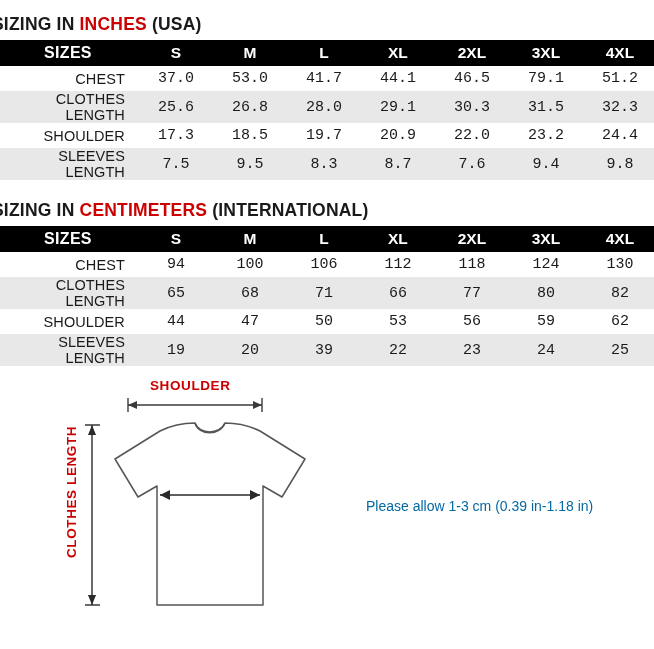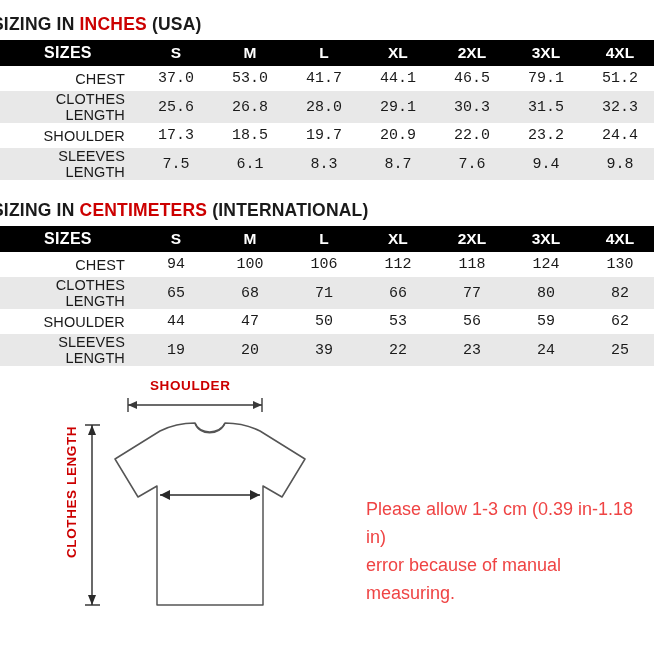--- a/index.html
+++ b/index.html
@@ -116,23 +116,23 @@
     top: 190px;
     transform: rotate(-90deg);
     transform-origin: left top;
     white-space: nowrap;
   }
   #note {
     position: absolute;
     left: 366px;
     top: 128px;
     width: 280px;
-    font-size: 18px;
+    font-size: 14px;
     line-height: 1.55;
-    color: #ef4444;
+    color: #0369a1;
   }
 </style>
 </head>
 <body>
 
 <div id="title-inches" class="section-title">
   <span>SIZING IN </span><span class="accent">INCHES</span><span> (USA)</span>
 </div>
 
 <table id="table-inches" class="size-table">
@@ -185,21 +185,21 @@
       <td class="val">18.5</td>
       <td class="val">19.7</td>
       <td class="val">20.9</td>
       <td class="val">22.0</td>
       <td class="val">23.2</td>
       <td class="val">24.4</td>
     </tr>
     <tr class="alt">
       <td class="row-label">SLEEVES LENGTH</td>
       <td class="val">7.5</td>
-      <td class="val">6.1</td>
+      <td class="val">9.5</td>
       <td class="val">8.3</td>
       <td class="val">8.7</td>
       <td class="val">7.6</td>
       <td class="val">9.4</td>
       <td class="val">9.8</td>
     </tr>
   </tbody>
 </table>
 
 <div id="title-cm" class="section-title">
@@ -315,15 +315,14 @@
       <line x1="25" y1="52" x2="40" y2="52"></line>
       <line x1="25" y1="232" x2="40" y2="232"></line>
       <line x1="32" y1="52" x2="32" y2="232"></line>
     </g>
     <polygon points="32,52 28,62 36,62" fill="#2a2a2a"></polygon>
     <polygon points="32,232 28,222 36,222" fill="#2a2a2a"></polygon>
   </svg>
 
   <div id="note">
     <div>Please allow 1-3 cm (0.39 in-1.18 in)</div>
-    <div>error because of manual measuring.</div>
   </div>
 </div>
 
 </body></html>

